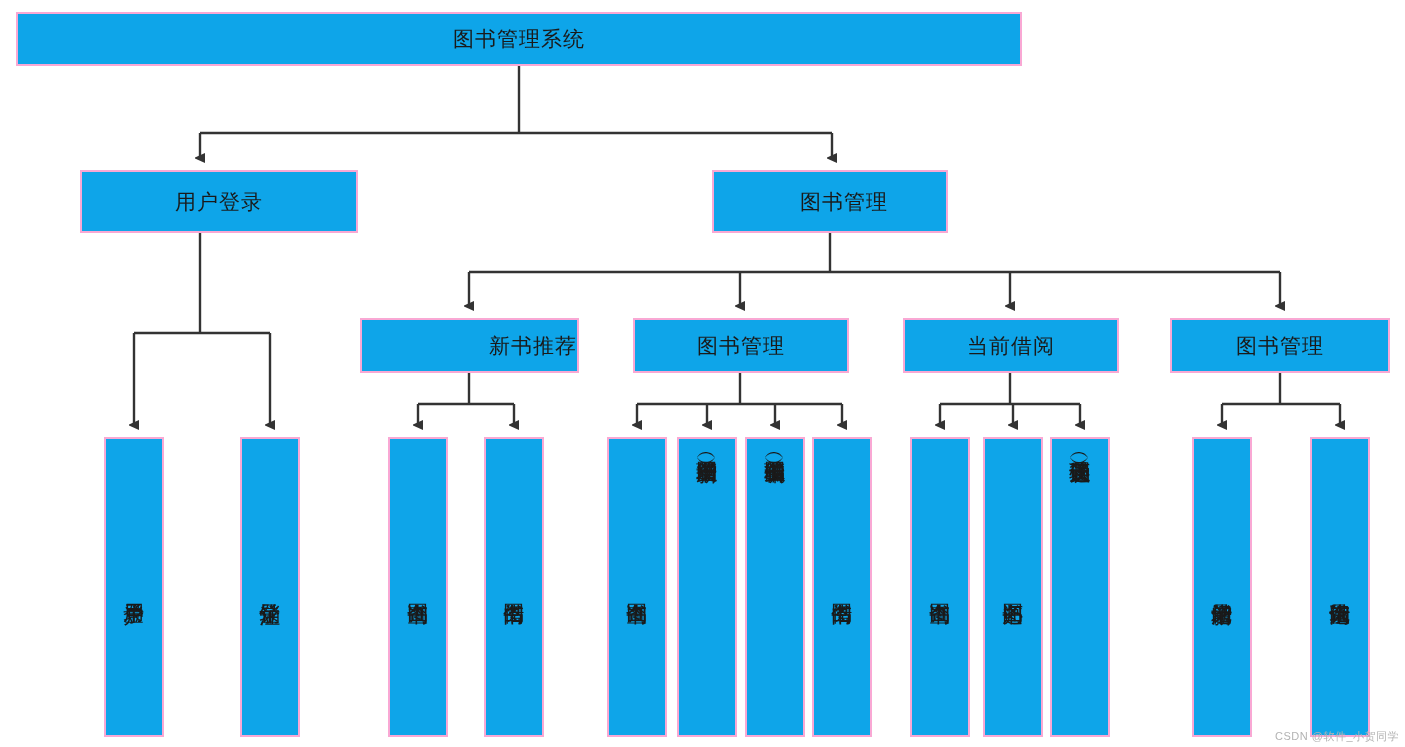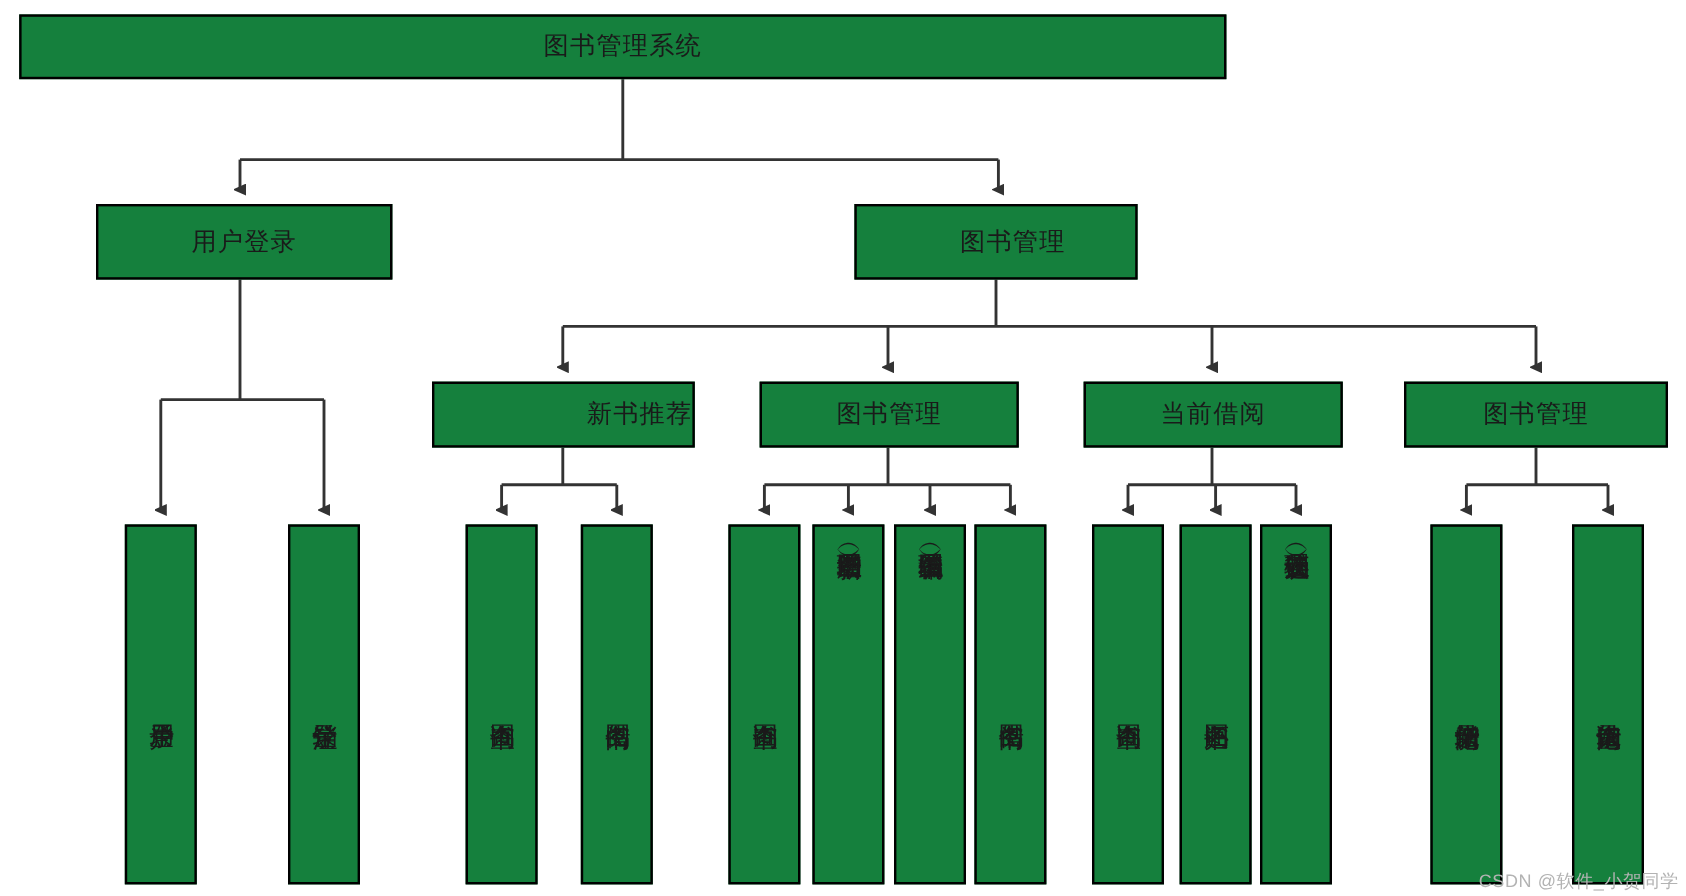--- a/index.html
+++ b/index.html
@@ -22,22 +22,22 @@
     position: absolute;
     left: 0;
     top: 0;
     width: 1405px;
     height: 747px;
     pointer-events: none;
   }
   .node {
     position: absolute;
     box-sizing: border-box;
-    background: #15803d;
-    border: 2px solid #000000;
+    background: #0ea5e9;
+    border: 2px solid #f9a8d4;
     display: flex;
     align-items: center;
     justify-content: center;
     color: #1a1a1a;
   }
   .node.horizontal {
     font-size: 21px;
     letter-spacing: 1px;
     line-height: 1.2;
   }
@@ -56,21 +56,21 @@
     text-align: center;
     display: block;
   }
   .node.vertical.topalign {
     align-items: flex-start;
   }
   .watermark {
     position: absolute;
     right: 6px;
     bottom: 3px;
-    font-size: 15px;
+    font-size: 11px;
     color: #b3b3b3;
     letter-spacing: 0.5px;
     white-space: nowrap;
   }
 </style>
 </head>
 <body>
 
 <div id="diagram-root">
 
@@ -121,21 +121,21 @@
       <path d="M 1222 404 L 1340 404"></path>
       <path d="M 1222 404 L 1222 425" marker-end="url(#arrowhead)"></path>
       <path d="M 1340 404 L 1340 425" marker-end="url(#arrowhead)"></path>
     </g>
   </svg>
 
   <div class="node horizontal" style="left:16px; top:12px; width:1006px; height:54px;">
     <span>图书管理系统</span>
   </div>
 
-  <div class="node horizontal" style="left:80px; top:170px; width:247px; height:63px;">
+  <div class="node horizontal" style="left:80px; top:170px; width:278px; height:63px;">
     <span>用户登录</span>
   </div>
   <div class="node horizontal" style="left:712px; top:170px; width:236px; height:63px;padding-left:28px;">
     <span>图书管理</span>
   </div>
 
   <div class="node horizontal" style="left:360px; top:318px; width:219px; height:55px;justify-content:flex-end;">
     <span>新书推荐</span>
   </div>
   <div class="node horizontal" style="left:633px; top:318px; width:216px; height:55px;">

